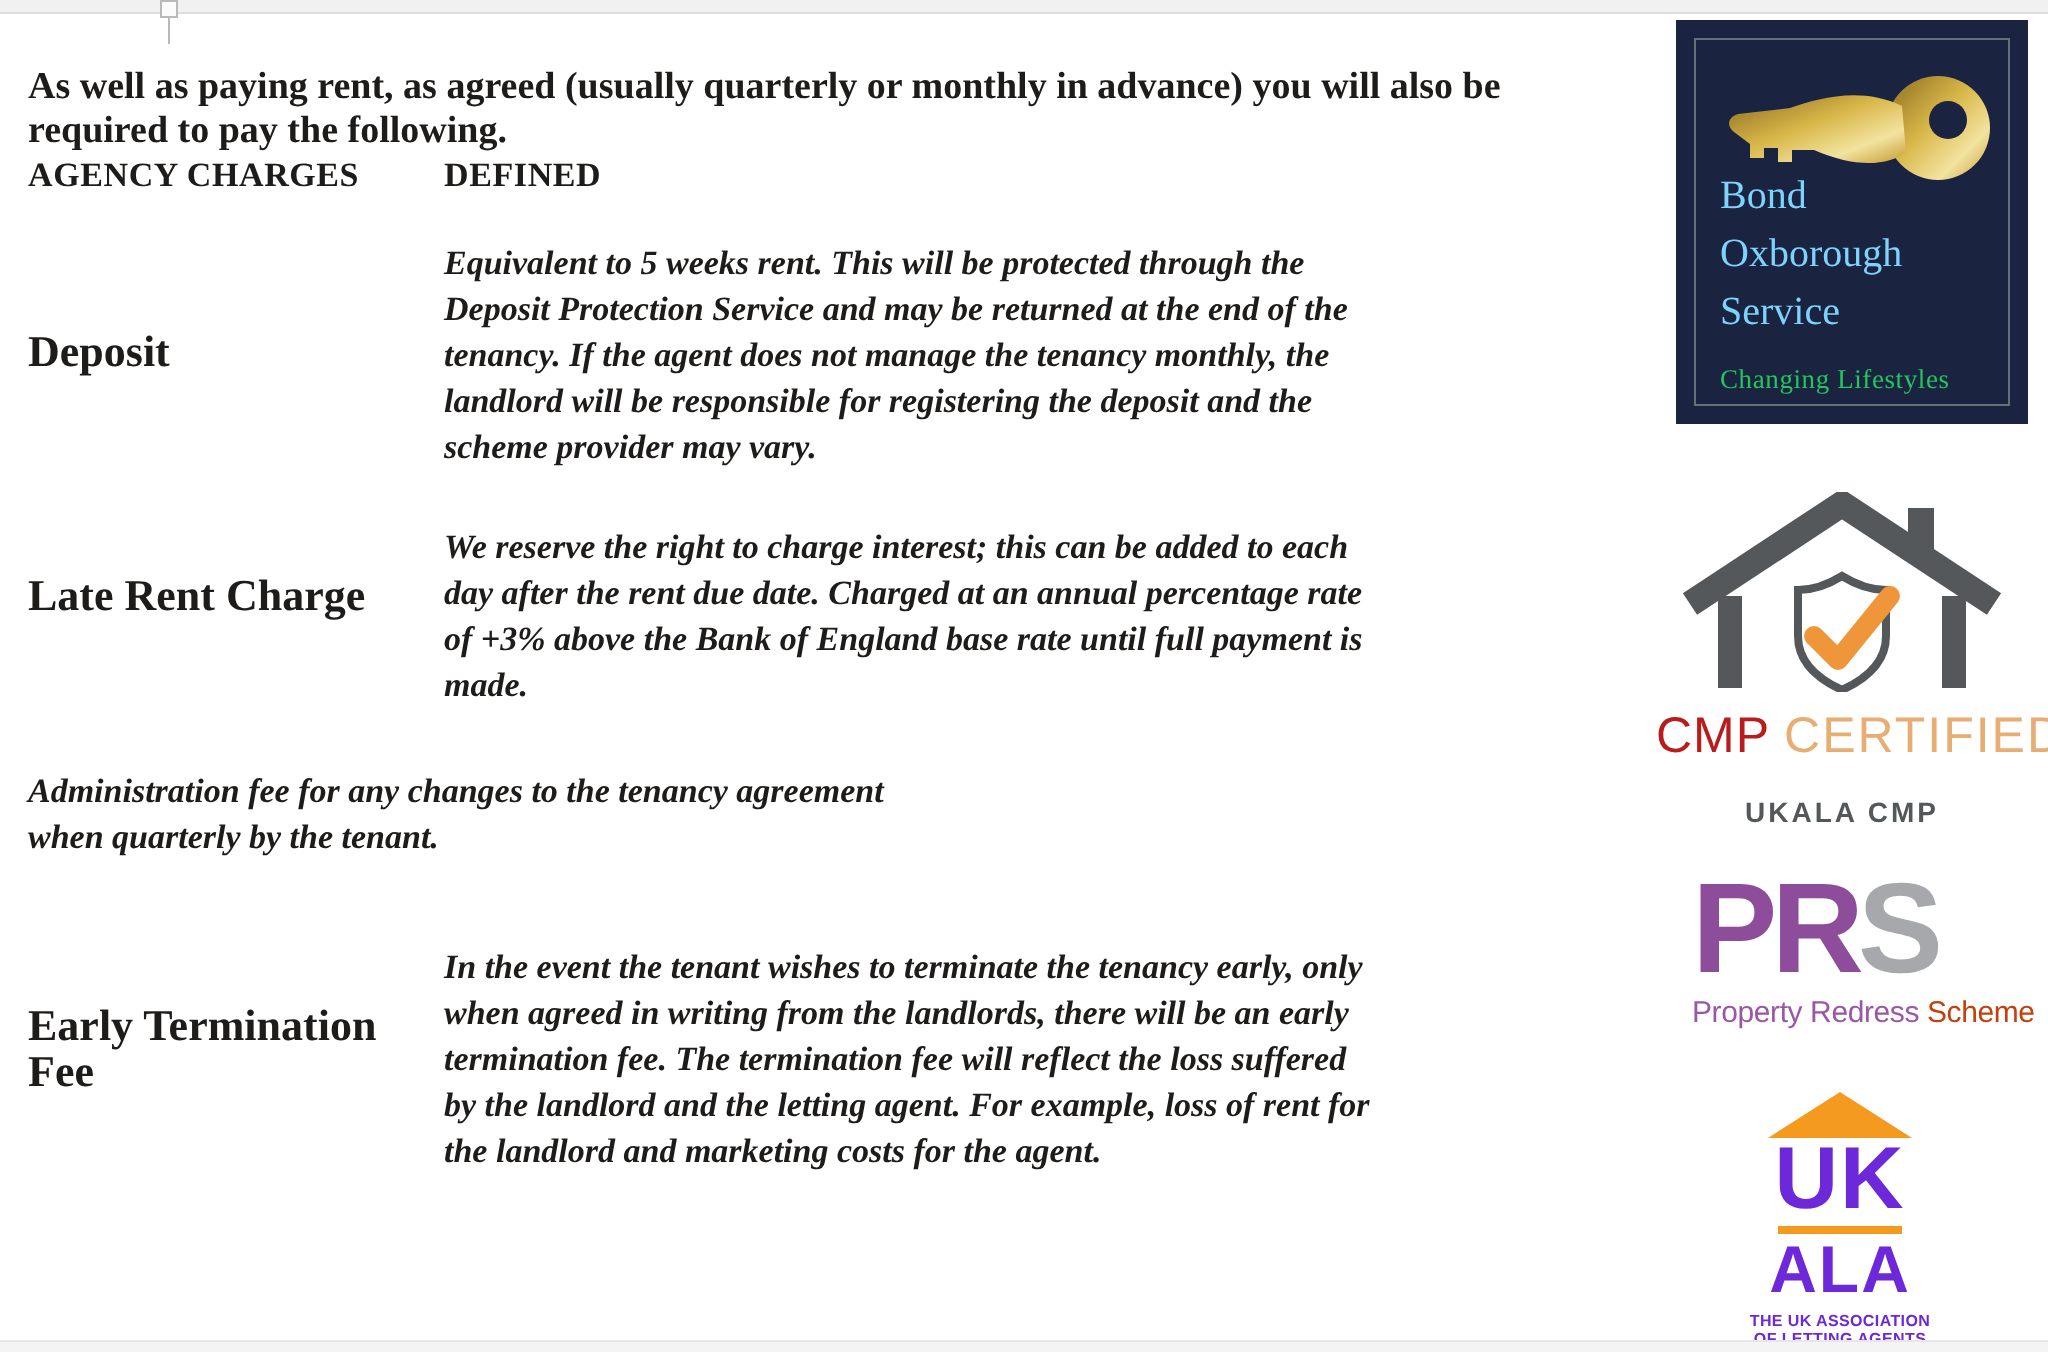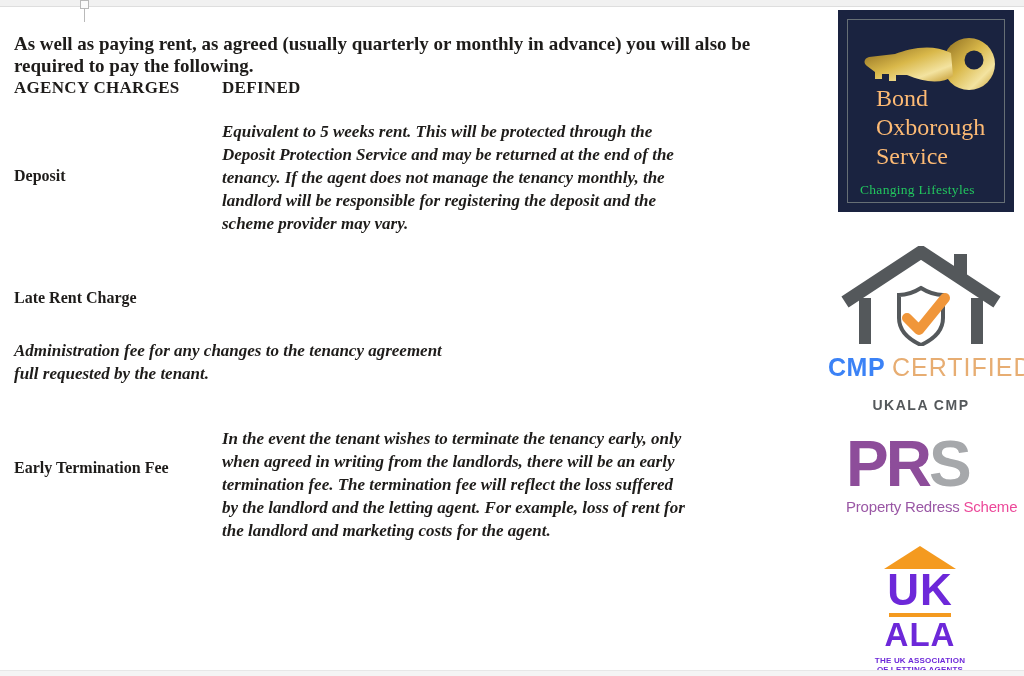--- a/index.html
+++ b/index.html
@@ -21,49 +21,49 @@
   .pin-head { width:9px; height:9px; border:1px solid #b9b9b9; background:#fbfbfb; }
   .pin-stem { width:1px; height:13px; background:#b9b9b9; margin-left:4px; }
 
   
   .doc { position:absolute; left:14px; top:33px; width:770px; }
   .intro { font-size:19px; font-weight:bold; line-height:22px; white-space:pre-line; }
   .hdr-row { display:flex; font-weight:bold; font-size:17px; line-height:22px; }
   .hdr-term { width:208px; letter-spacing:0.3px; }
   .hdr-def  { letter-spacing:0.3px; }
   .row { display:flex; }
-  .term { width:208px; font-weight:bold; font-size:16px; line-height:23px; white-space:pre-line; }
+  .term { width:208px; font-weight:bold; font-size:22px; line-height:23px; white-space:pre-line; }
   .def  { width:545px; font-weight:bold; font-size:17px; line-height:23px; white-space:pre-line;font-style:italic; }
   .row1 { margin-top:21px; } .row1 .term { padding-top:44px; }
   .row2 { margin-top:27px; } .row2 .term { padding-top:24px; }
   .row3 { margin-top:30px; } .row3 .term { padding-top:8px;  }
   .row4 { margin-top:42px; } .row4 .term { padding-top:29px; }
 
   
   .bond { position:absolute; left:838px; top:10px; width:176px; height:202px; background:#1a2340; }
   .bond-border { position:absolute; left:9px; top:9px; right:9px; bottom:9px; border:1px solid rgba(165,175,160,0.55); }
   .bond-key { position:absolute; left:13px; top:16px; }
-  .bond-text { position:absolute; left:22px; top:74px; color:#fdba74; font-size:24px; line-height:29px;margin-left:16px; }
+  .bond-text { position:absolute; left:22px; top:74px; color:#7dd3fc; font-size:20px; line-height:29px; }
   .bond-tag { position:absolute; left:22px; top:172px; color:#22c55e; font-size:13.5px; letter-spacing:0.3px; }
 
   
   .cmp { position:absolute; left:828px; top:246px; width:186px; text-align:center; font-family:"Liberation Sans","DejaVu Sans",sans-serif; }
   .cmp-line1 { font-size:25px; line-height:26px; margin-top:4px; white-space:nowrap; }
-  .cmp-w1 { color:#3b82f6; font-weight:bold; letter-spacing:0.5px; }
+  .cmp-w1 { color:#b91c1c; font-weight:normal; letter-spacing:0.5px; }
   .cmp-w2 { color:#e7ad72; font-weight:normal; letter-spacing:1px; }
   .cmp-line2 { font-size:14px; font-weight:bold; color:#54585b; letter-spacing:1.5px; margin-top:17px; }
 
   
   .prs { position:absolute; left:846px; top:436px; font-family:"Liberation Sans","DejaVu Sans",sans-serif; }
   .prs-letters { font-size:64px; font-weight:bold; line-height:56px; letter-spacing:-3px; }
   .prs-p, .prs-r { color:#8d4d9a; }
   .prs-s { color:#a6a8ab; }
   .prs-tag { font-size:15px; margin-top:6px; letter-spacing:-0.2px; white-space:nowrap; }
   .prs-tag-purple { color:#9a57a5; }
-  .prs-tag-gray { color:#ec4899; }
+  .prs-tag-gray { color:#c2410c; }
 
   
   .ukala { position:absolute; left:858px; top:546px; width:124px; text-align:center; color:#6d28d9; font-family:"Liberation Sans","DejaVu Sans",sans-serif; }
   .ukala-roof { width:0; height:0; border-left:36px solid transparent; border-right:36px solid transparent; border-bottom:23px solid #f49a1f; margin:0 auto; }
   .ukala-uk { font-size:44px; font-weight:bold; line-height:42px; letter-spacing:1px; }
   .ukala-bar { width:62px; height:4px; background:#f49a1f; margin:2px auto 3px auto; }
   .ukala-ala { font-size:33px; font-weight:bold; line-height:30px; letter-spacing:1px; }
   .ukala-small { font-size:8px; font-weight:bold; line-height:9px; margin-top:6px; letter-spacing:0.2px; white-space:pre-line; }
 </style>
 </head>
@@ -89,25 +89,29 @@
     <div class="term">Deposit</div>
     <div class="def">Equivalent to 5 weeks rent. This will be protected through the
 Deposit Protection Service and may be returned at the end of the
 tenancy. If the agent does not manage the tenancy monthly, the
 landlord will be responsible for registering the deposit and the
 scheme provider may vary.</div>
   </div>
 
   <div class="row row2">
     <div class="term">Late Rent Charge</div>
+    <div class="def">We reserve the right to charge interest; this can be added to each
+day after the rent due date. Charged at an annual percentage rate
+of +3% above the Bank of England base rate until full payment is
+made.</div>
   </div>
 
   <div class="row row3">
     <div class="def">Administration fee for any changes to the tenancy agreement
-full requested by the tenant.</div>
+when quarterly by the tenant.</div>
   </div>
 
   <div class="row row4">
     <div class="term">Early Termination Fee</div>
     <div class="def">In the event the tenant wishes to terminate the tenancy early, only
 when agreed in writing from the landlords, there will be an early
 termination fee. The termination fee will reflect the loss suffered
 by the landlord and the letting agent. For example, loss of rent for
 the landlord and marketing costs for the agent.</div>
   </div>

